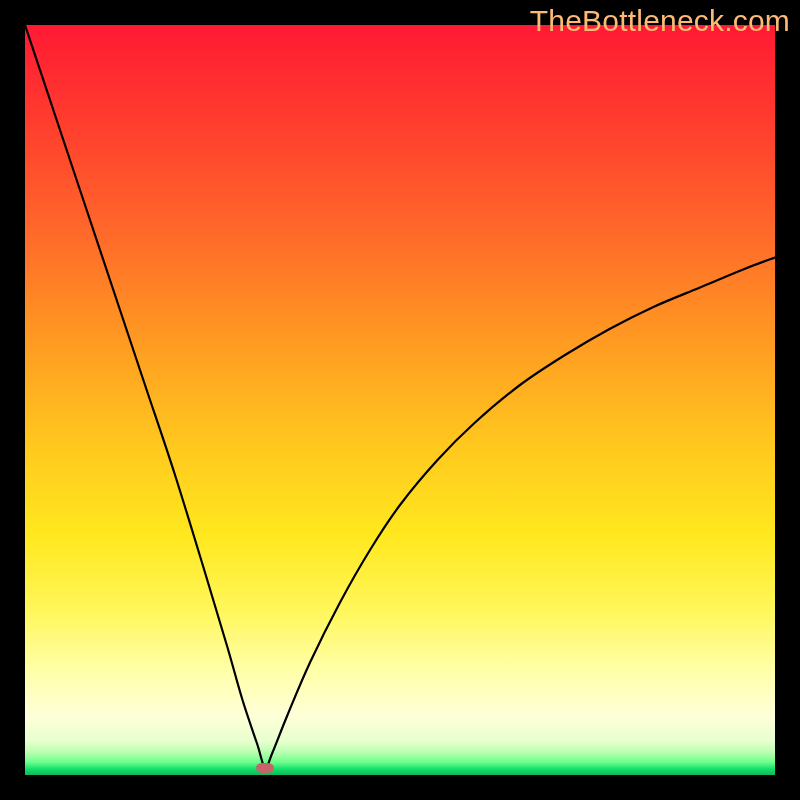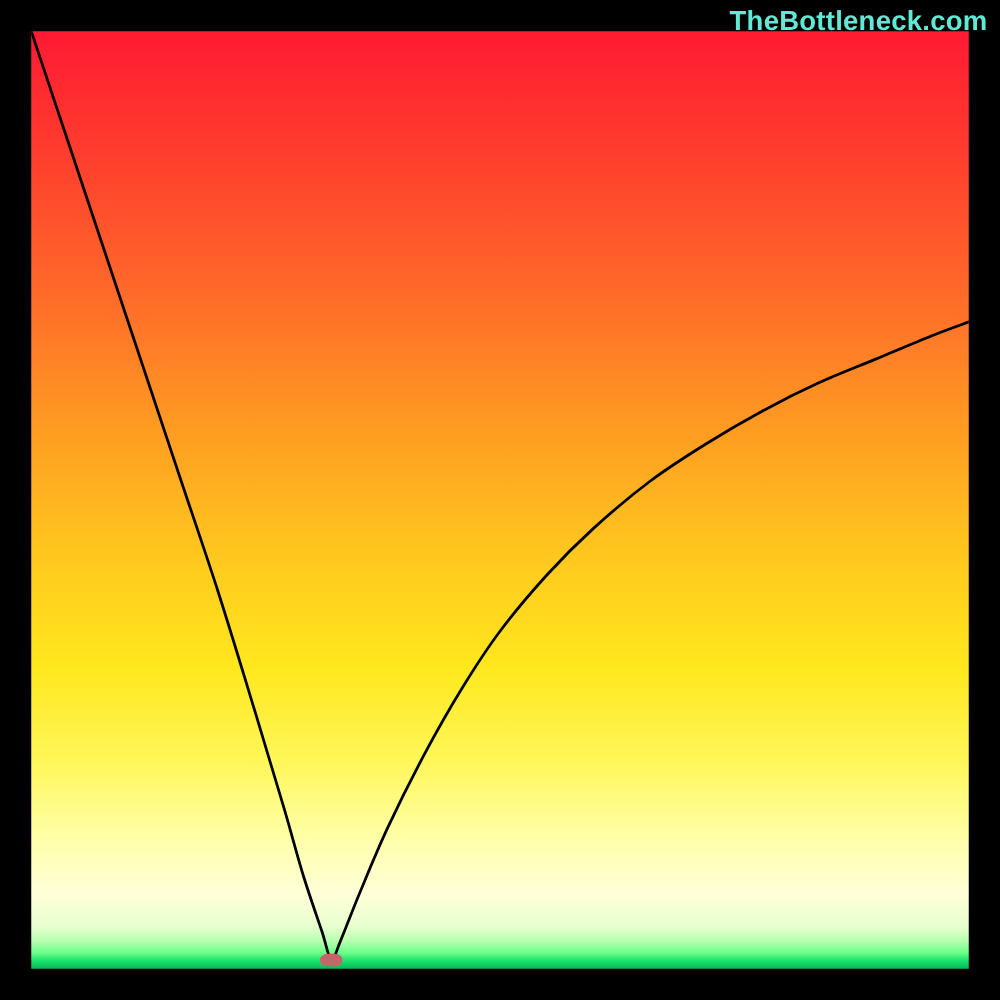--- a/index.html
+++ b/index.html
@@ -56,23 +56,23 @@
     width: 18px;
     height: 10px;
     background: #c7646a;
     border-radius: 6px / 5px;
     transform: translate(-50%, -50%);
   }
   .watermark {
     position: absolute;
     top: 4px;
     right: 10px;
-    color: #5eead4;
-    font-size: 22px;
-    font-weight: 700;
+    color: #fdba74;
+    font-size: 30px;
+    font-weight: 400;
     letter-spacing: 0.2px;
     user-select: none;
   }
 </style>
 </head>
 <body>
 
 <div class="frame">
   <div class="plot"></div>
   <svg class="curve" viewBox="0 0 750 750" preserveAspectRatio="none">

